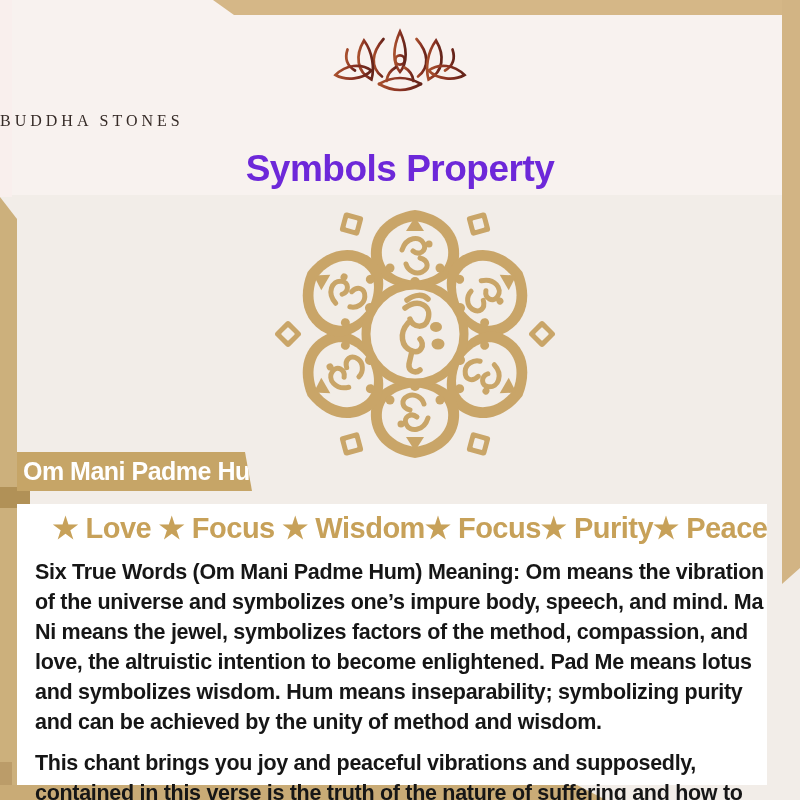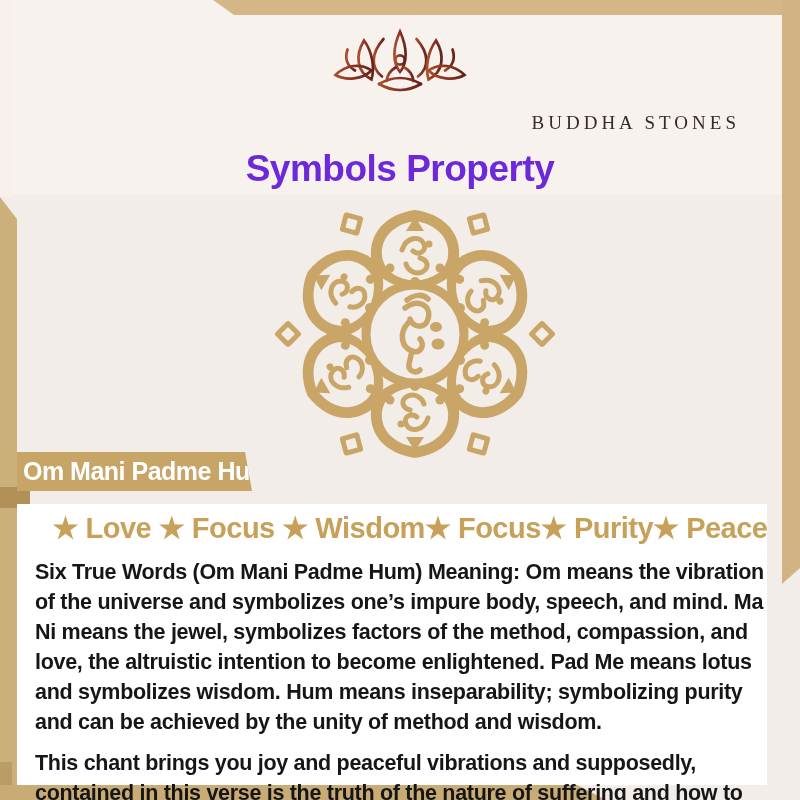--- a/index.html
+++ b/index.html
@@ -20,22 +20,22 @@
   .band-left{left:0;top:197px;width:17px;height:603px;background:#ccb07c;
     clip-path:polygon(0 0,100% 22px,100% 100%,0 100%);}
   .band-bottom{left:0;top:785px;width:606px;height:15px;background:#c9ab76;
     clip-path:polygon(0 0,577px 0,100% 100%,0 100%);}
   .fold-shadow-a{position:absolute;left:0;top:487px;width:30px;height:21px;background:#b19157;}
   .fold-shadow-b{position:absolute;left:0;top:762px;width:12px;height:23px;background:#bb9c69;}
 
   
   .logo-wrap{position:absolute;left:325px;top:26px;width:150px;height:86px;}
   .brand-name{
-    position:absolute;left:0;top:112px;width:740px;text-align:right;
-    font-family:"Liberation Serif",serif;font-size:19px;letter-spacing:4px;
+    position:absolute;left:0;top:112px;width:740px;text-align:left;
+    font-family:"Liberation Serif",serif;font-size:16px;letter-spacing:4px;
     color:#362b27;font-weight:400;
   }
   
   .heading{
     position:absolute;left:0;top:148px;width:800px;text-align:center;
     font-size:37px;font-weight:700;letter-spacing:-0.5px;color:#6d28d9;
   }
   
   .mandala-wrap{position:absolute;left:265px;top:201px;width:300px;height:266px;}
 

